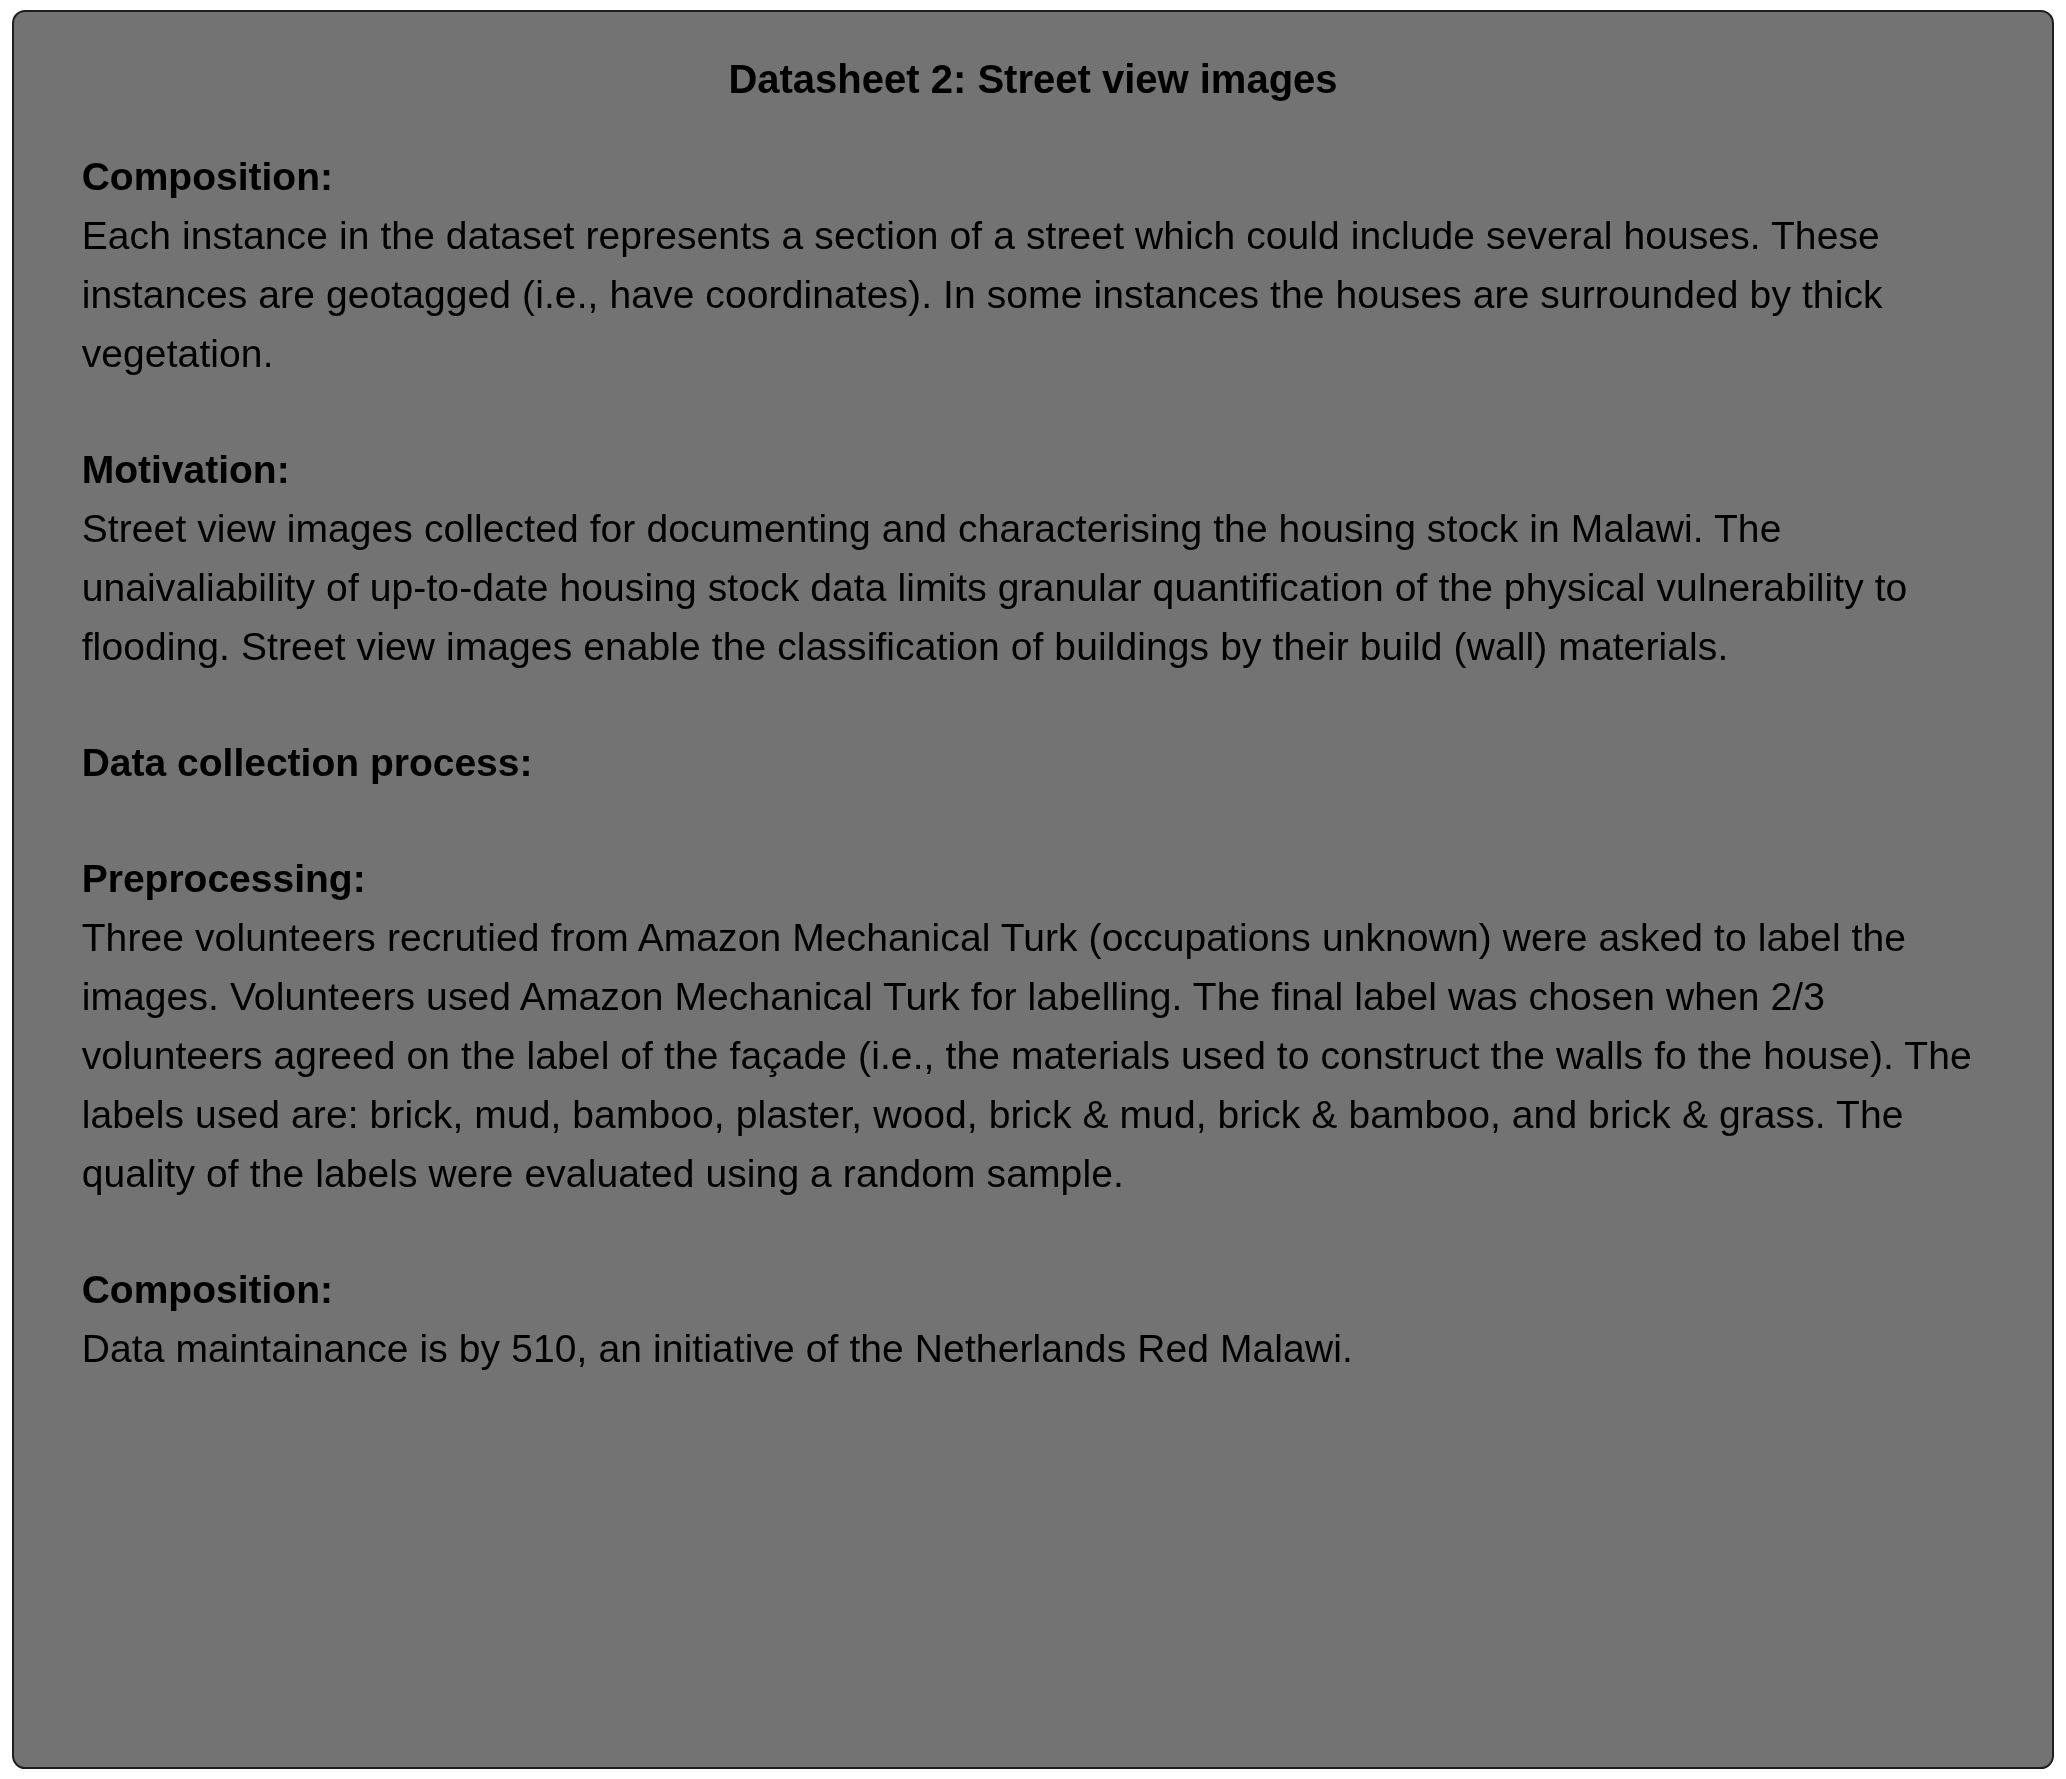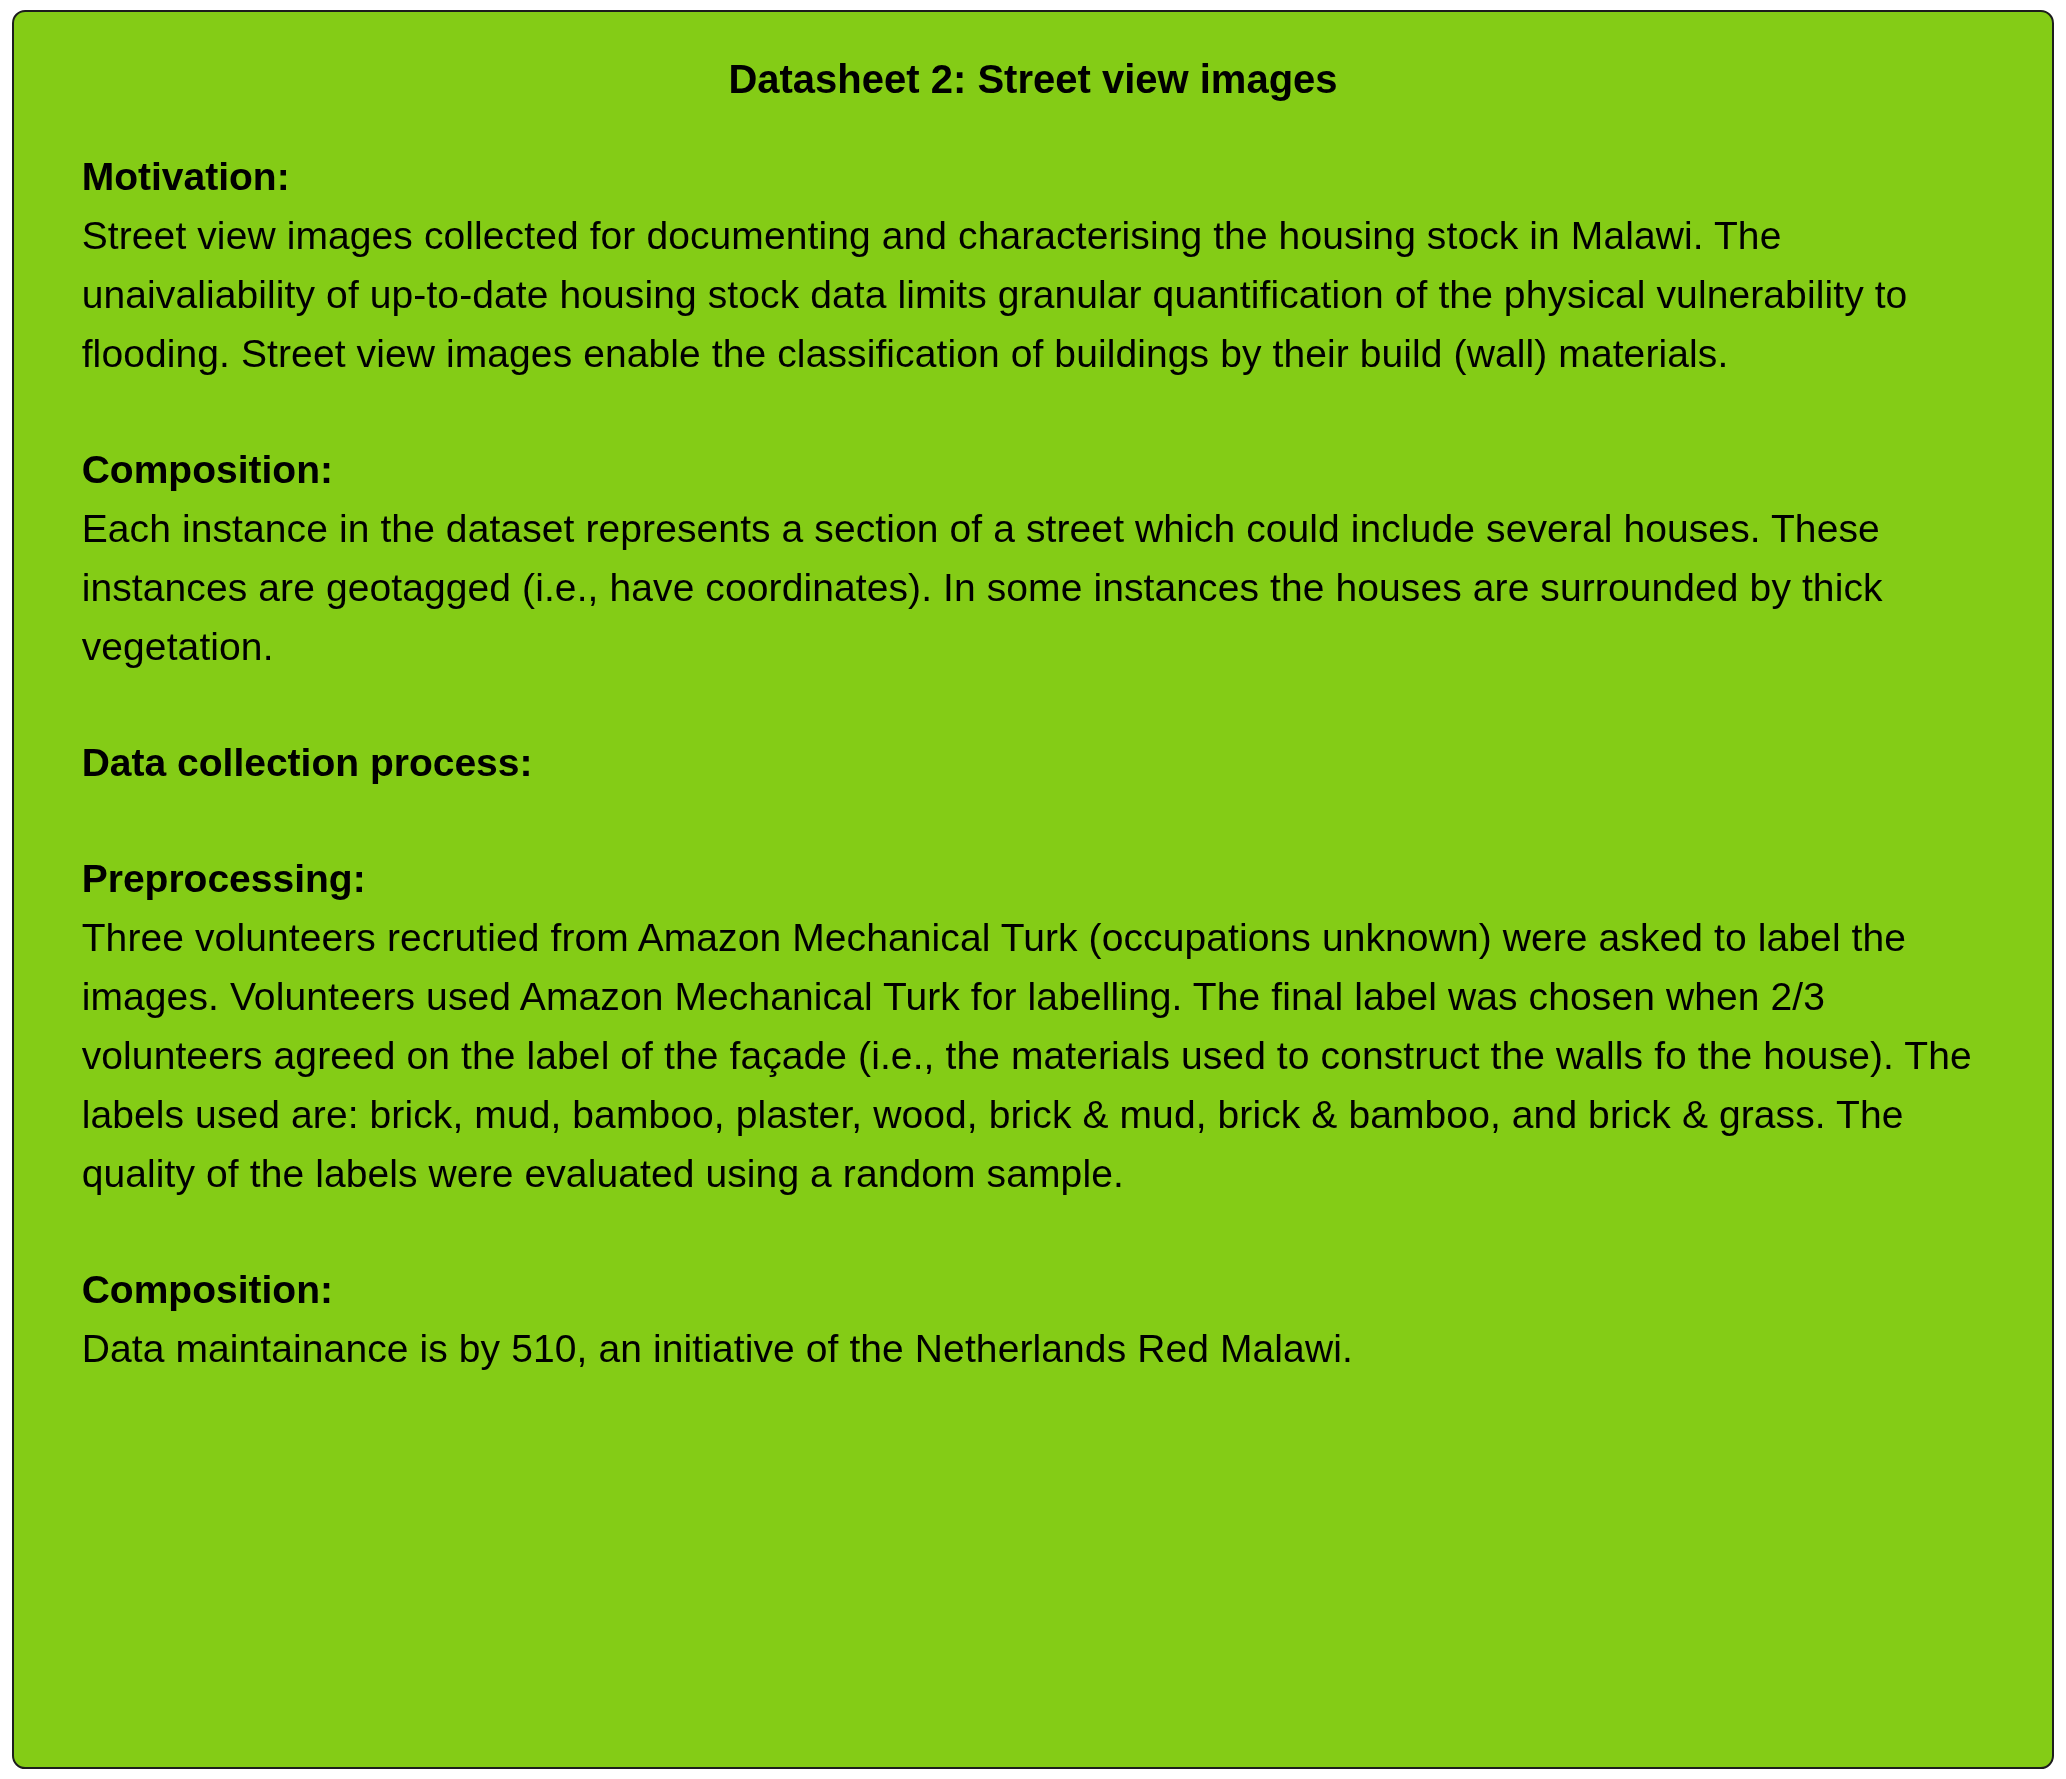--- a/index.html
+++ b/index.html
@@ -14,21 +14,21 @@
   }
 
   .frame {
     position: absolute;
     left: 11.7px;
     top: 10.3px;
     right: 11.7px;
     bottom: 10.3px;
     border: 2.9px solid #1d1d1d;
     border-radius: 13.2px;
-    background: #84cc16;
+    background: #737373;
   }
 
   .content {
     padding: 38px 68px 29px 68px;
   }
 
   .doc-title {
     text-align: center;
     font-weight: bold;
     font-size: 40px;
@@ -63,27 +63,27 @@
 </style>
 </head>
 <body>
 
 <div class="frame">
   <div class="content">
 
     <div class="doc-title">Datasheet 2: Street view images</div>
 
     <div class="section">
-      <div class="section-heading">Motivation:</div>
-      <div class="section-body">Street view images collected for documenting and characterising the housing stock in Malawi. The unaivaliability of up-to-date housing stock data limits granular quantification of the physical vulnerability to flooding. Street view images enable the classification of buildings by their build (wall) materials.</div>
+      <div class="section-heading">Composition:</div>
+      <div class="section-body">Each instance in the dataset represents a section of a street which could include several houses. These instances are geotagged (i.e., have coordinates). In some instances the houses are surrounded by thick vegetation.</div>
     </div>
 
     <div class="section">
-      <div class="section-heading">Composition:</div>
-      <div class="section-body">Each instance in the dataset represents a section of a street which could include several houses. These instances are geotagged (i.e., have coordinates). In some instances the houses are surrounded by thick vegetation.</div>
+      <div class="section-heading">Motivation:</div>
+      <div class="section-body">Street view images collected for documenting and characterising the housing stock in Malawi. The unaivaliability of up-to-date housing stock data limits granular quantification of the physical vulnerability to flooding. Street view images enable the classification of buildings by their build (wall) materials.</div>
     </div>
 
     <div class="section">
       <div class="section-heading">Data collection process:</div>
     </div>
 
     <div class="section">
       <div class="section-heading normal">Preprocessing:</div>
       <div class="section-body">Three volunteers recrutied from Amazon Mechanical Turk (occupations unknown) were asked to label the images. Volunteers used Amazon Mechanical Turk for labelling. The final label was chosen when 2/3 volunteers agreed on the label of the façade (i.e., the materials used to construct the walls fo the house). The labels used are: brick, mud, bamboo, plaster, wood, brick &amp; mud, brick &amp; bamboo, and brick &amp; grass. The quality of the labels were evaluated using a random sample.</div>
     </div>

